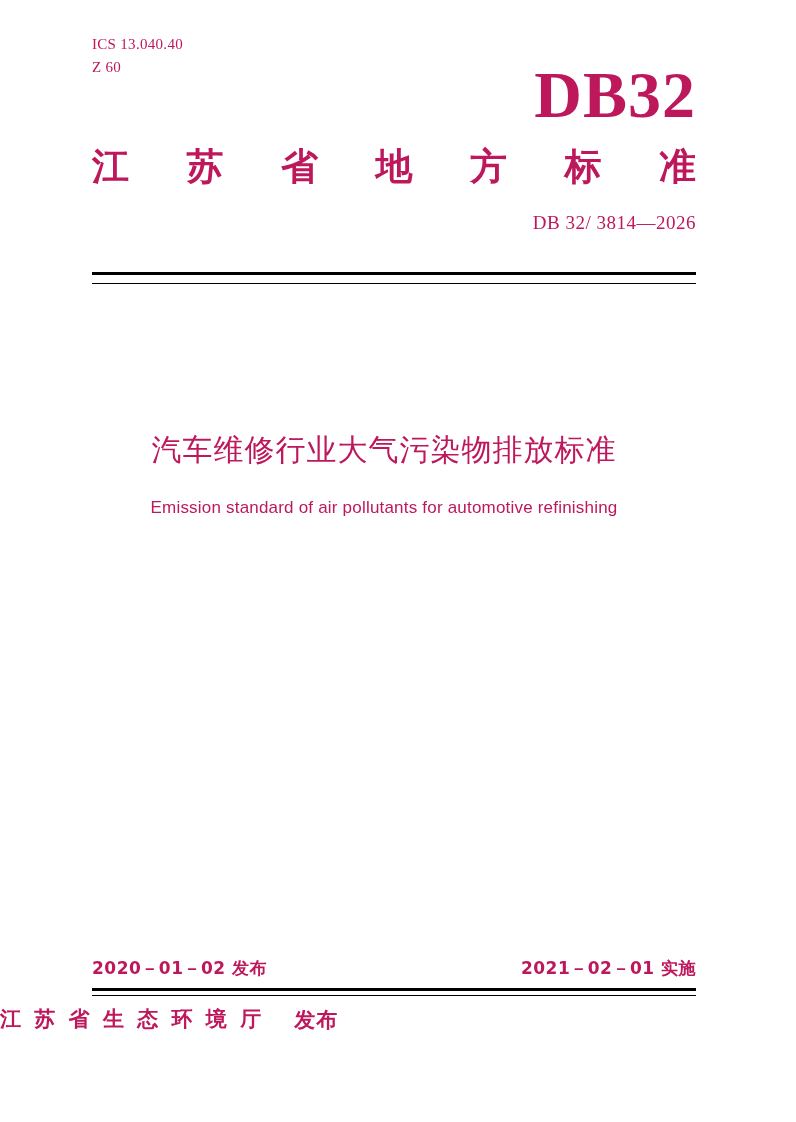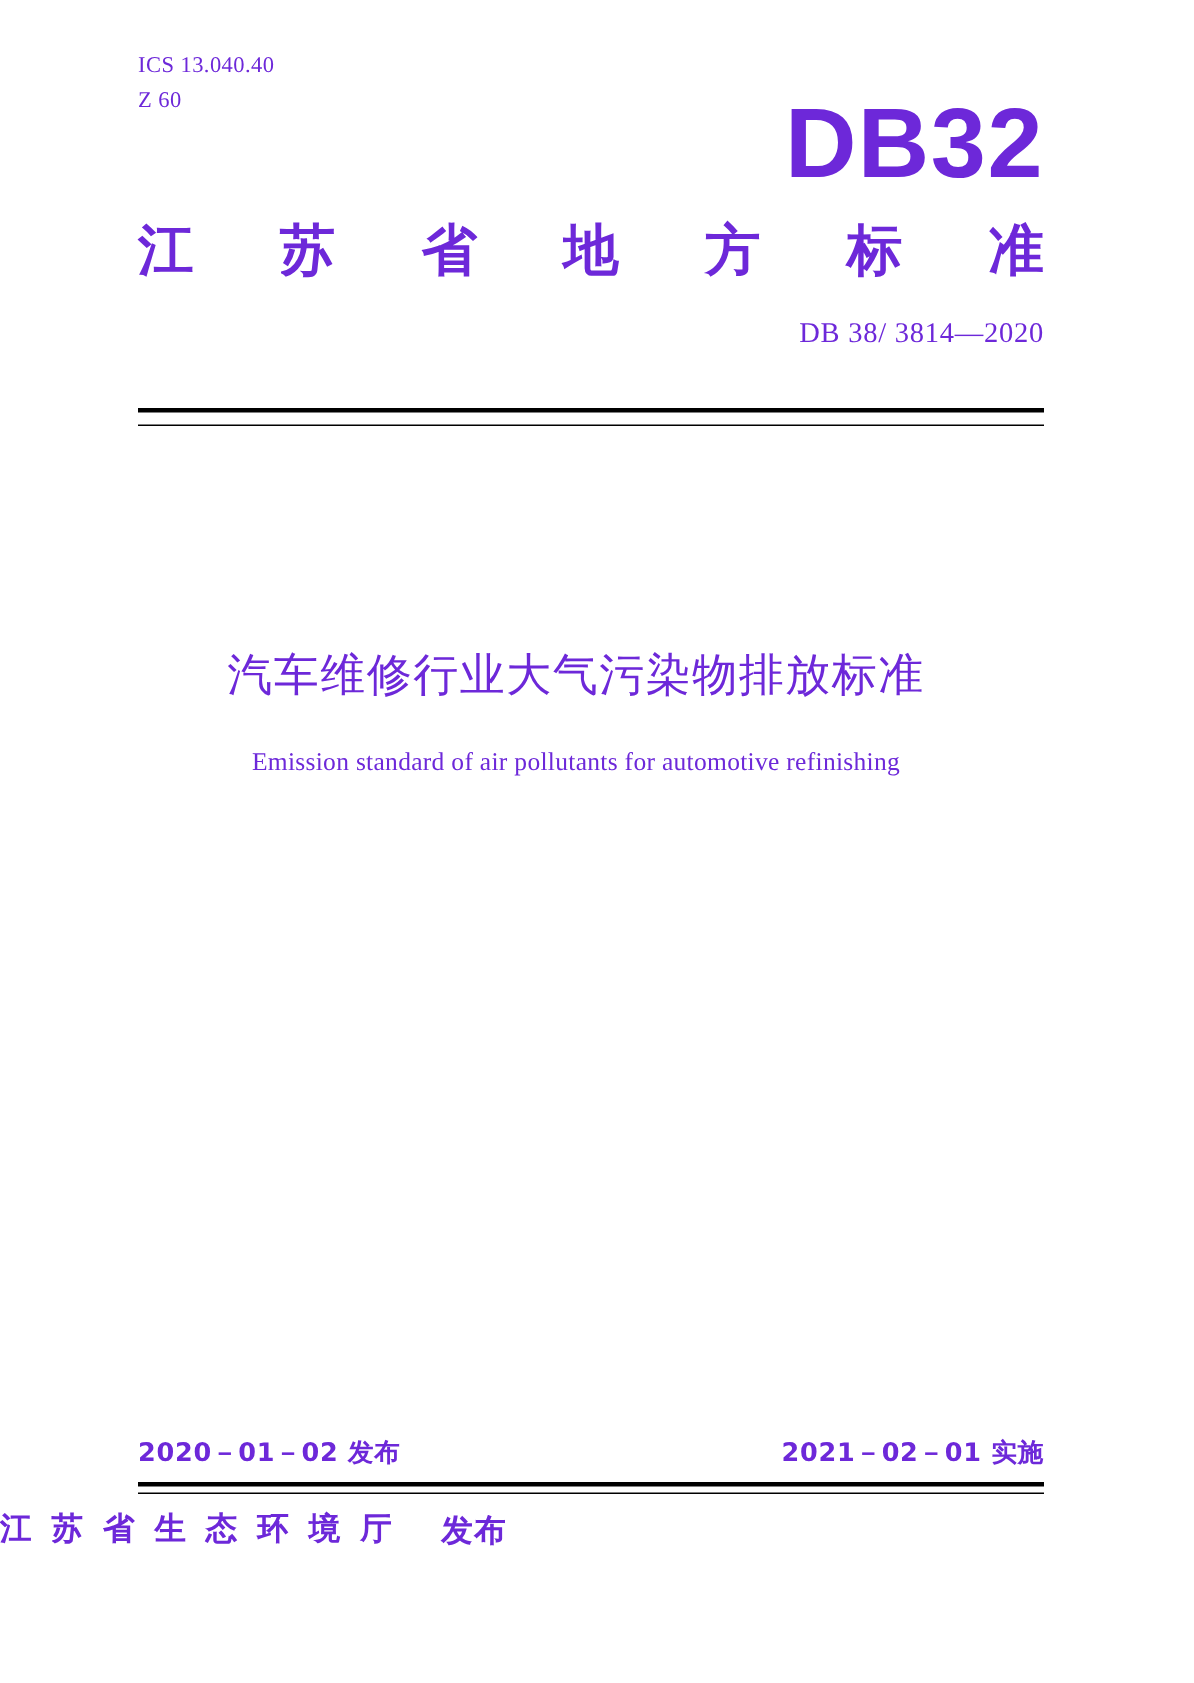--- a/index.html
+++ b/index.html
@@ -6,41 +6,41 @@
     margin: 0;
     padding: 0;
     background: #ffffff;
   }
   .page {
     position: relative;
     width: 768px;
     height: 1122px;
     background: #ffffff;
     font-family: "Liberation Serif", serif;
-    color: #6d28d9;
+    color: #be185d;
     overflow: hidden;
   }
 
   
   .ics-block {
     position: absolute;
     left: 92px;
     top: 33px;
     font-family: "Liberation Serif", serif;
     font-size: 15px;
     line-height: 1.55;
     letter-spacing: 0.3px;
   }
 
   
   .db-logo {
     position: absolute;
     right: 72px;
     top: 62px;
-    font-family: Liberation Sans, sans-serif;
+    font-family: Liberation Serif, serif;
     font-weight: bold;
     font-size: 66px;
     letter-spacing: 1px;
     line-height: 1;
     text-align: center;
   }
 
   
   .province-title {
     position: absolute;
@@ -95,21 +95,21 @@
     font-weight: normal;
     font-size: 30px;
     letter-spacing: 1px;
   }
   .doc-title-en {
     position: absolute;
     left: 0;
     right: 0;
     top: 498px;
     text-align: center;
-    font-family: Liberation Serif, serif;
+    font-family: Liberation Sans, sans-serif;
     font-size: 17px;
     letter-spacing: 0.2px;
   }
 
   
   .date-row {
     position: absolute;
     left: 92px;
     right: 72px;
     top: 957px;
@@ -178,21 +178,21 @@
   <div class="province-title">
     <span>江</span>
     <span>苏</span>
     <span>省</span>
     <span>地</span>
     <span>方</span>
     <span>标</span>
     <span>准</span>
   </div>
 
-  <div class="std-number">DB 38/ 3814—2020</div>
+  <div class="std-number">DB 32/ 3814—2026</div>
 
   <div class="rule-thick"></div>
   <div class="rule-thin"></div>
 
   <div class="doc-title-cn">汽车维修行业大气污染物排放标准</div>
   <div class="doc-title-en">Emission standard of air pollutants for automotive refinishing</div>
 
   <div class="date-row">
     <div>2020－01－02 发布</div>
     <div>2021－02－01 实施</div>

